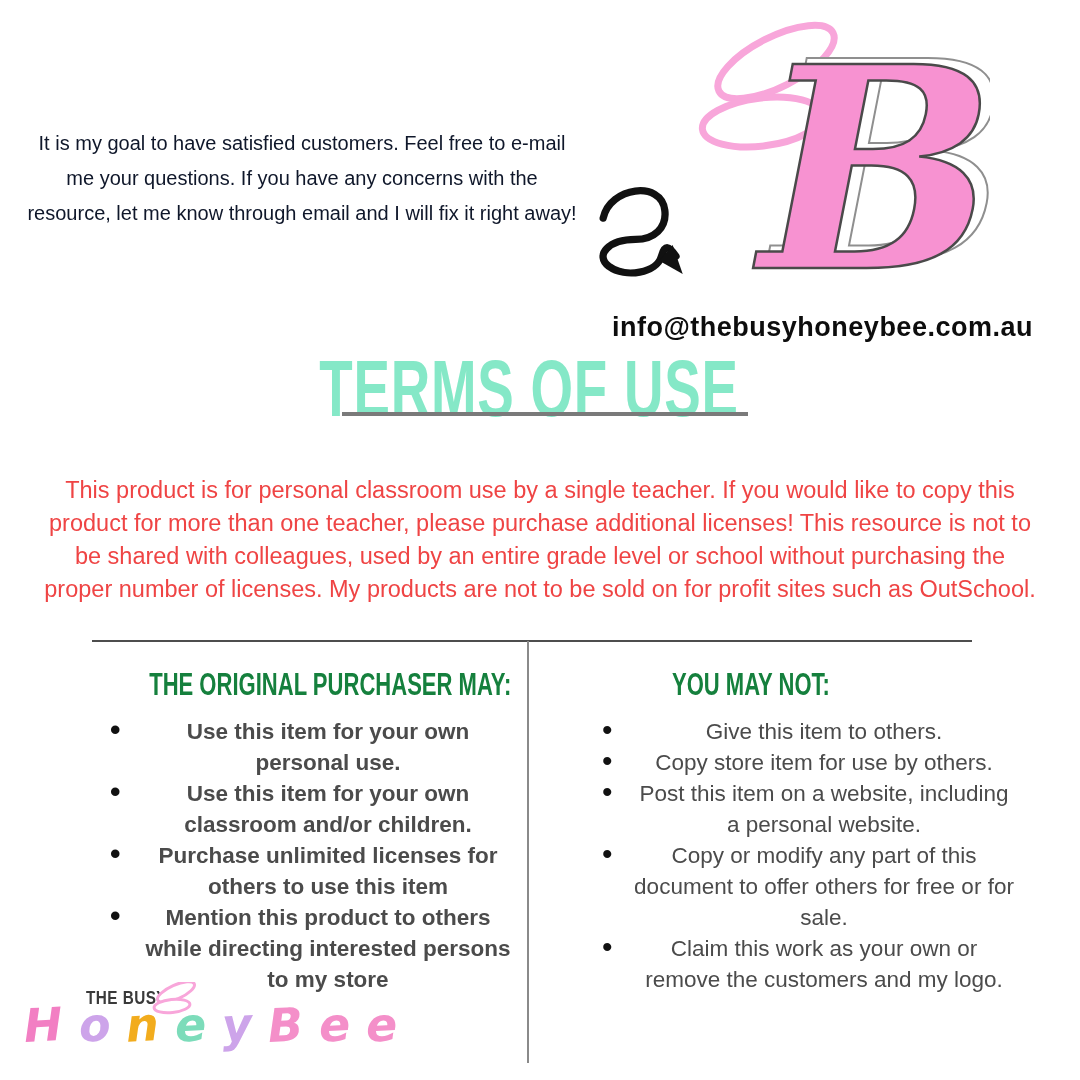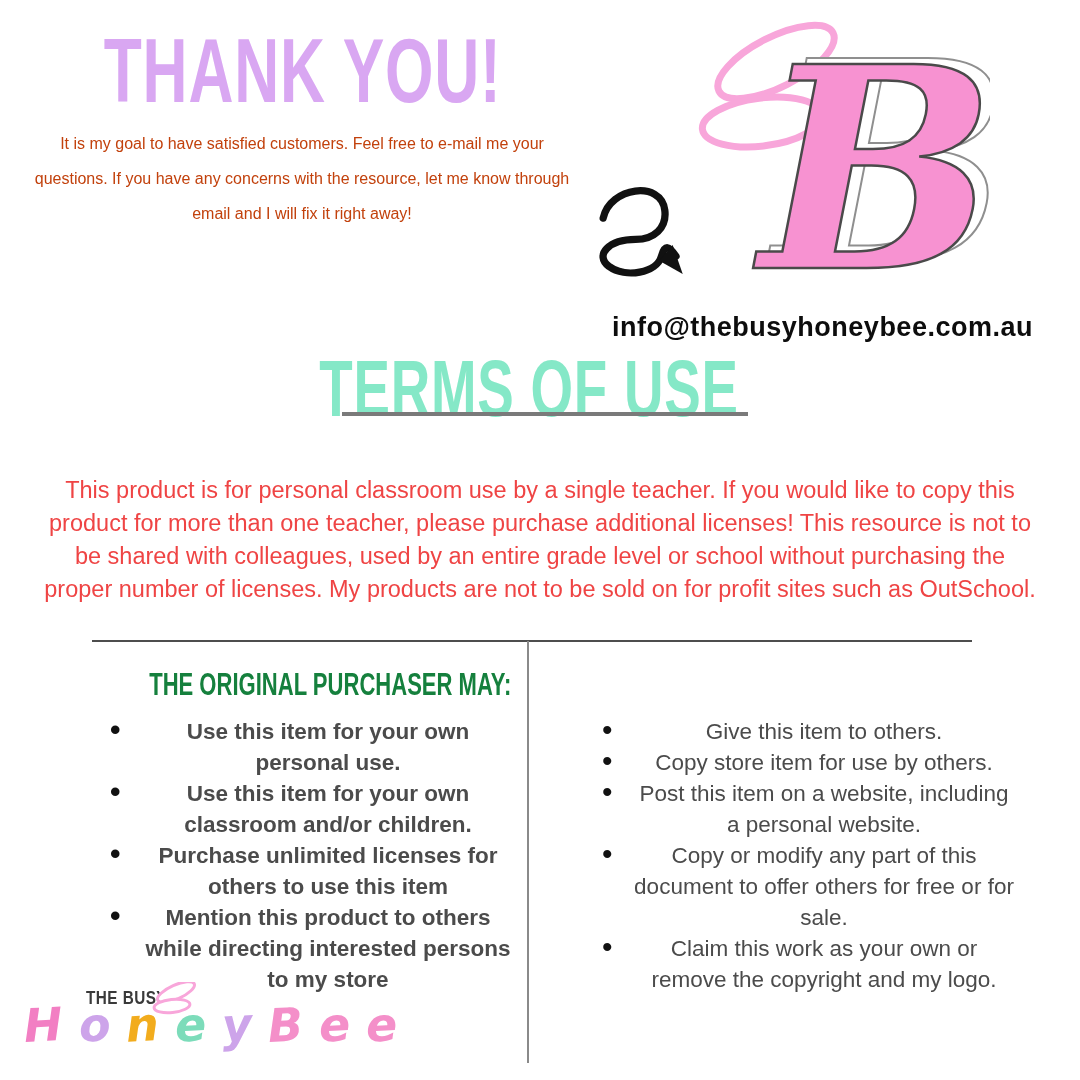--- a/index.html
+++ b/index.html
@@ -15,21 +15,21 @@
   }
   .condensed { display: inline-block; transform: scale(0.76, 1.10); transform-origin: center; white-space: nowrap; }
 
   
   .thank-title {
     position: absolute; left: 30px; top: 24px; width: 545px;
     text-align: center; font-weight: 700; font-size: 82px; letter-spacing: 1px;
   }
   .thank-msg {
     position: absolute; left: 26px; top: 126px; width: 552px;
-    text-align: center; font-size: 16px; line-height: 35px; color: #c2410c;
+    text-align: center; font-size: 20px; line-height: 35px; color: #0f172a;
   }
 
   
   .curly-arrow { position: absolute; left: 592px; top: 180px; width: 112px; height: 112px; }
 
   
   .b-logo { position: absolute; left: 688px; top: 10px; width: 302px; height: 288px; }
   .b-logo text {
     font-family: "DejaVu Serif", serif;
     font-style: italic; font-weight: 700;
@@ -95,23 +95,20 @@
     white-space: nowrap;
   }
   .logo-letter { display: inline-block; transform: rotate(-3deg); }
   .footer-wings { position: absolute; left: 126px; top: -2px; width: 52px; height: 34px; }
 </style>
 </head>
 <body>
 
 <div class="page">
 
-  <div class="thank-title" style="color: rgb(217, 167, 242);">
-    <span class="condensed">THANK YOU!</span>
-  </div>
 
   <p class="thank-msg">It is my goal to have satisfied customers. Feel free to e-mail me your questions. If you have any concerns with the resource, let me know through email and I will fix it right away!</p>
 
   <svg class="curly-arrow" viewBox="0 0 100 100">
     <path d="M 10 34 C 16 6 62 0 65 27 C 67 43 55 53 39 53 C 15 53 2 67 15 77 C 30 88 58 83 62 68 C 65 57 69 59 75 68" fill="none" stroke="#111111" stroke-width="6.5" stroke-linecap="round"></path>
     <polygon points="81,84 60,72 72,58" fill="#111111"></polygon>
   </svg>
 
   <svg class="b-logo" viewBox="0 0 302 288">
     <g>
@@ -130,20 +127,23 @@
   <div class="terms-underline"></div>
 
   <p class="terms-body">This product is for personal classroom use by a single teacher. If you would like to copy this product for more than one teacher, please purchase additional licenses! This resource is not to be shared with colleagues, used by an entire grade level or school without purchasing the proper number of licenses. My products are not to be sold on for profit sites such as OutSchool.</p>
 
   <div class="rules-toprule"></div>
   <div class="rules-divider"></div>
 
   <div class="col-heading left">
     <span class="condensed">THE ORIGINAL PURCHASER MAY:</span>
   </div>
+  <div class="col-heading right">
+    <span class="condensed">YOU MAY NOT:</span>
+  </div>
 
   <ul class="rules-list left">
 
       <li class="rule-item">
         <span class="rule-text">Use this item for your own personal use.</span>
       </li>
 
       <li class="rule-item">
         <span class="rule-text">Use this item for your own classroom and/or children.</span>
       </li>
@@ -169,21 +169,21 @@
 
       <li class="rule-item">
         <span class="rule-text">Post this item on a website, including a personal website.</span>
       </li>
 
       <li class="rule-item">
         <span class="rule-text">Copy or modify any part of this document to offer others for free or for sale.</span>
       </li>
 
       <li class="rule-item">
-        <span class="rule-text">Claim this work as your own or remove the copyright and my logo.</span>
+        <span class="rule-text">Claim this work as your own or remove the customers and my logo.</span>
       </li>
     </ul>
 
   <div class="footer-logo">
     <div class="footer-tagline" style="color: rgb(58, 58, 58);">THE BUSY</div>
     <svg class="footer-wings" viewBox="0 0 52 34">
       <ellipse cx="30" cy="10" rx="20" ry="7" transform="rotate(-24 30 10)" fill="#ffffff" stroke-width="3" style="stroke: rgb(248, 166, 218);"></ellipse>
       <ellipse cx="26" cy="24" rx="18" ry="6.5" transform="rotate(-6 26 24)" fill="#ffffff" stroke-width="3" style="stroke: rgb(248, 166, 218);"></ellipse>
     </svg>
     <div class="honey-word">

